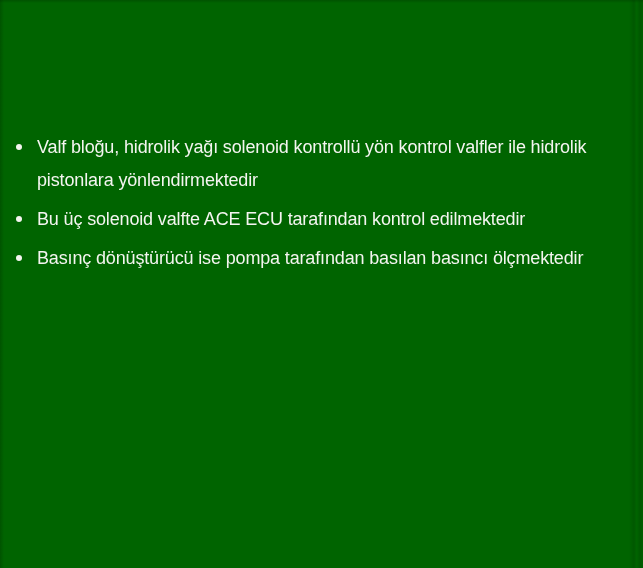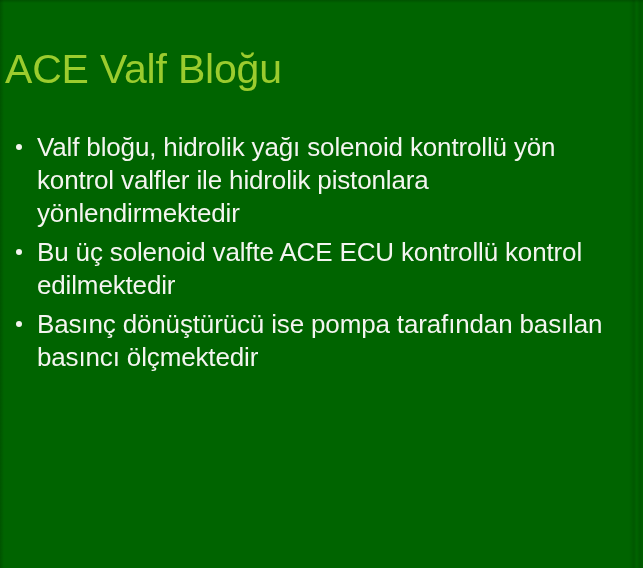--- a/index.html
+++ b/index.html
@@ -75,21 +75,21 @@
     position: absolute;
     left: 7px;
     top: 131px;
     width: 630px;
   }
 
   .bullet-item {
     position: relative;
     padding-left: 30px;
     margin: 0 0 6px 0;
-    font-size: 26px;
+    font-size: 18px;
     line-height: 33px;
     color: #F4F5F0;
     letter-spacing: -0.15px;
   }
   .bullet-item:last-child {
     margin-bottom: 0;
   }
 
   .bullet-marker {
     position: absolute;
@@ -107,33 +107,32 @@
 </style>
 </head>
 <body>
 
 <div class="slide">
 
   <div class="slide-edge-top"></div>
   <div class="slide-edge-left"></div>
   <div class="slide-edge-right"></div>
 
-  <h1 class="slide-title">ACE Valf Bloğu</h1>
 
   <div class="slide-body">
 
     <div class="bullet-item">
       <span class="bullet-marker"></span>
       <span class="bullet-text">Valf bloğu, hidrolik yağı solenoid kontrollü yön kontrol valfler ile hidrolik pistonlara yönlendirmektedir</span>
     </div>
 
 
     <div class="bullet-item">
       <span class="bullet-marker"></span>
-      <span class="bullet-text">Bu üç solenoid valfte ACE ECU kontrollü kontrol edilmektedir</span>
+      <span class="bullet-text">Bu üç solenoid valfte ACE ECU tarafından kontrol edilmektedir</span>
     </div>
 
     <div class="bullet-item">
       <span class="bullet-marker"></span>
       <span class="bullet-text">Basınç dönüştürücü ise pompa tarafından basılan basıncı ölçmektedir</span>
     </div>
 
   </div>
 </div>
 

